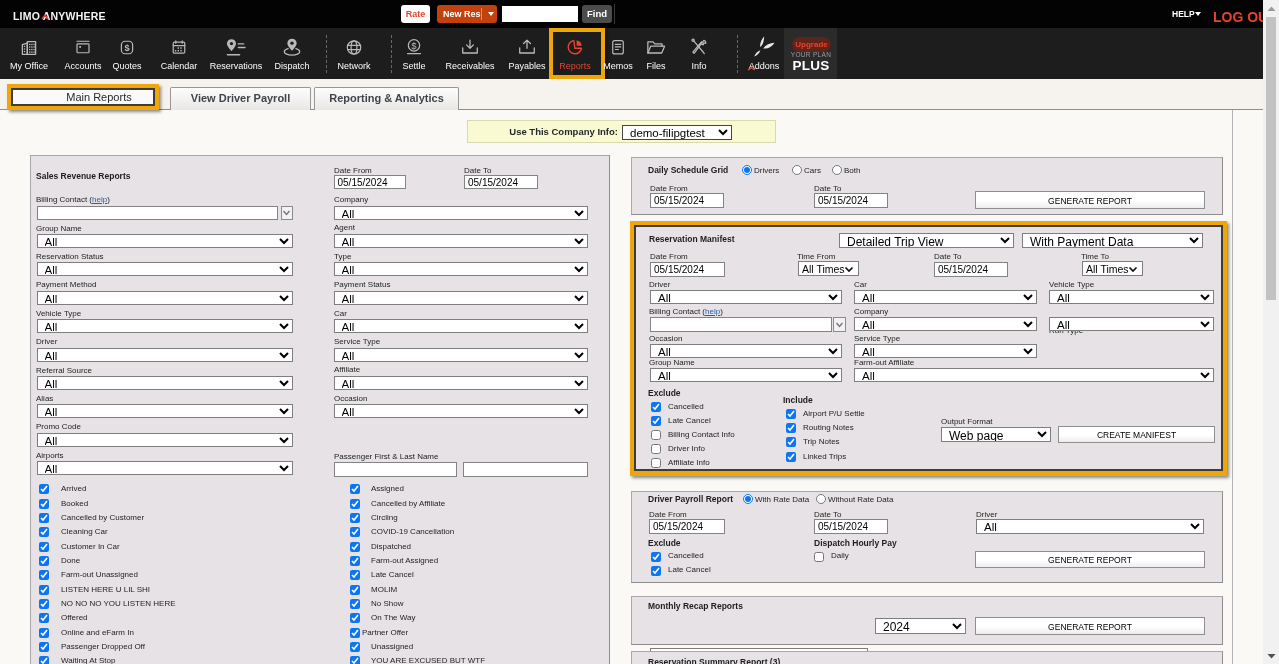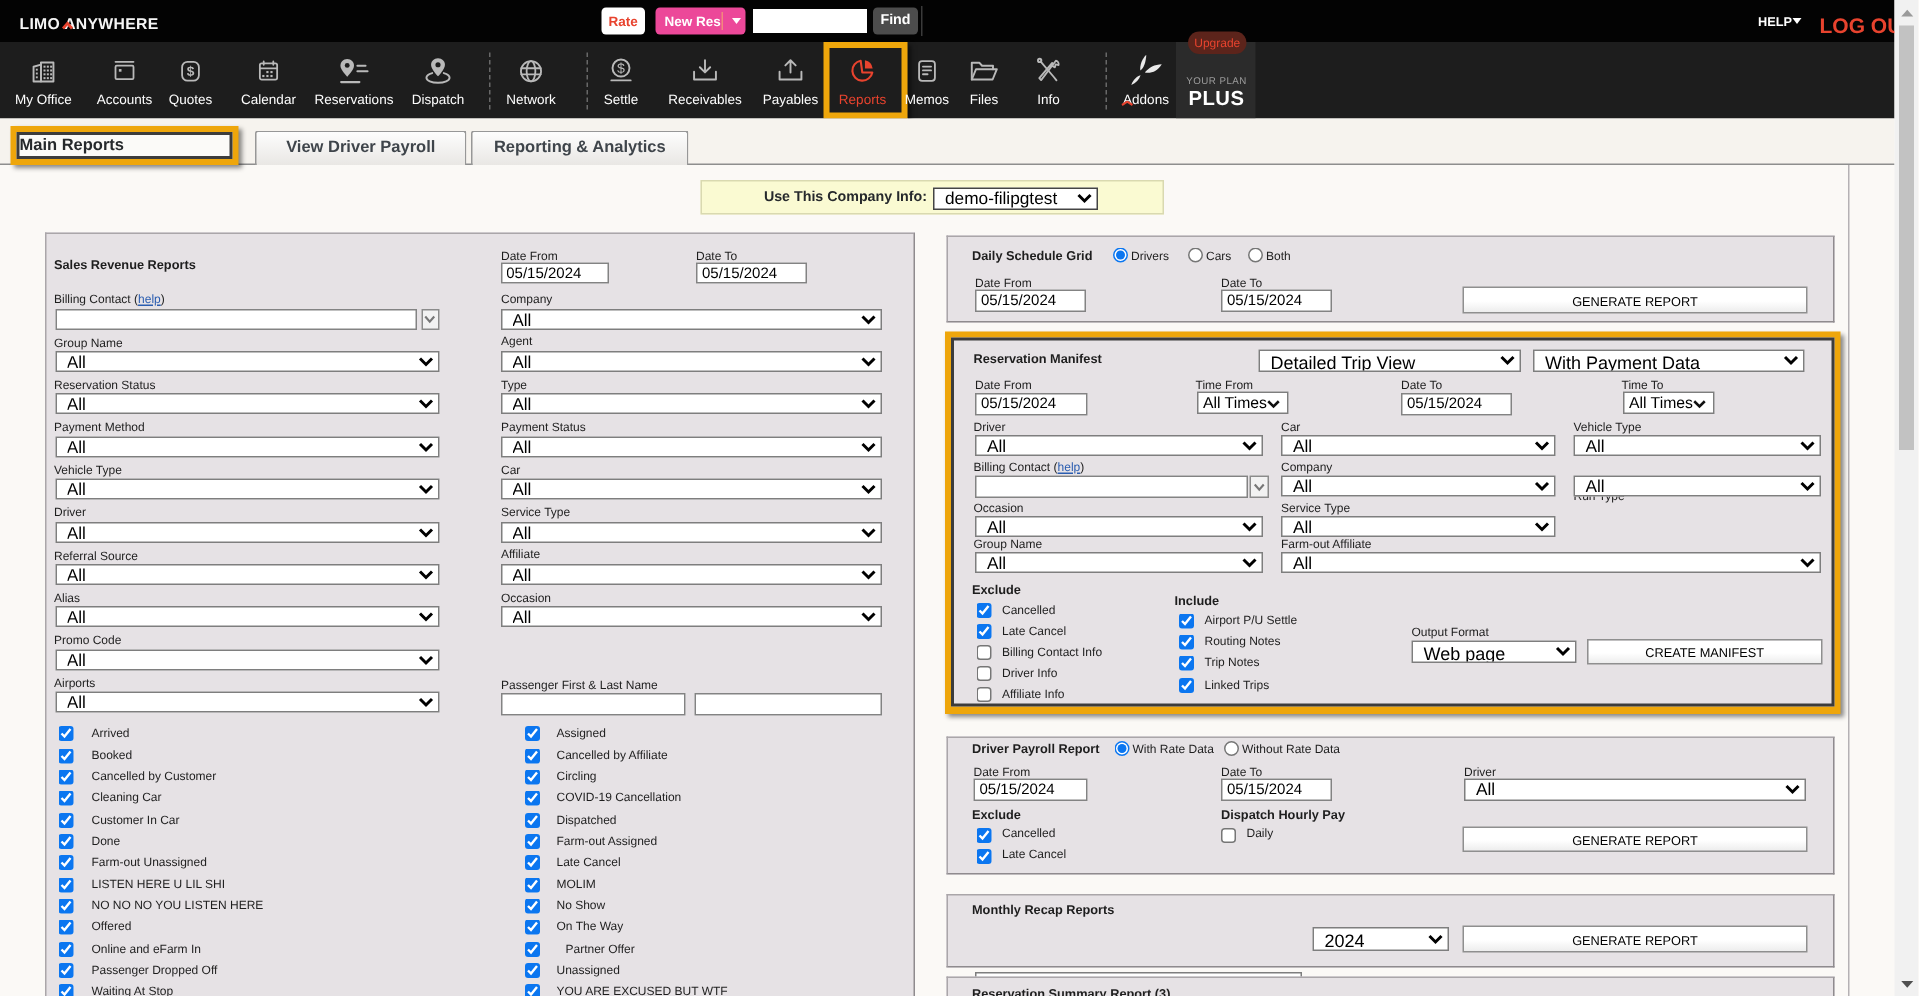--- a/index.html
+++ b/index.html
@@ -19,21 +19,21 @@
 .nico { position:absolute; transform:translateX(-50%); }
 .ndiv { position:absolute; width:0; height:38px; border-left:1px dashed #686868; top:35px;}
 </style></head><body>
 
 <div class="abs" style="left:0;top:0;width:1263px;height:28px;background:#030303;"></div>
 <div class="abs" style="left:13px;top:10px;font-size:10.5px;font-weight:bold;color:#f5f5f5;letter-spacing:0.2px;">LIMO ANYWHERE</div>
 <svg class="abs" style="left:40.5px;top:13.5px;" width="8" height="6">
     <path d="M1 5 L4 1.5 L7 5" stroke="#e8432e" stroke-width="1.8" fill="none"></path>
   </svg>
 <div class="abs" style="left:401px;top:5px;width:29px;height:18px;background:#fff;border-radius:3px;color:#e8432e;font-size:9px;font-weight:bold;text-align:center;line-height:18px;">Rate</div>
-<div class="abs" style="left:437px;top:5px;width:60px;height:18px;background:#ec4899;border-radius:3px;color:#fff;font-size:9px;font-weight:bold;">
+<div class="abs" style="left:437px;top:5px;width:60px;height:18px;background:#c2410c;border-radius:3px;color:#fff;font-size:9px;font-weight:bold;">
     <span style="position:absolute;left:6px;top:0;line-height:18px;">New Res</span>
     <span style="position:absolute;left:44px;top:3px;bottom:3px;border-left:1px solid #f2897c;"></span>
     <span style="position:absolute;right:3px;top:7px;width:0;height:0;border-left:3.5px solid transparent;border-right:3.5px solid transparent;border-top:4.5px solid #fff;"></span>
   </div>
 <div class="abs" style="left:502px;top:6px;width:76px;height:16px;background:#fff;"></div>
 <div class="abs" style="left:582px;top:5px;width:30px;height:18px;background:#4c4c4c;border-radius:3px;color:#fff;font-size:9.5px;font-weight:bold;text-align:center;line-height:18px;">Find</div>
 <div class="abs" style="left:614px;top:4px;width:0;height:20px;border-left:1px solid #3a3a3a;"></div>
 <div class="abs" style="left:1172px;top:9px;color:#fff;font-size:8.5px;font-weight:bold;">HELP</div>
 <div class="abs" style="left:1195px;top:12px;width:0;height:0;border-left:3.5px solid transparent;border-right:3.5px solid transparent;border-top:4px solid #fff;"></div>
 <div class="abs" style="left:1213px;top:9px;color:#e8432e;font-size:14px;font-weight:bold;">LOG OUT</div>
@@ -146,28 +146,28 @@
 <div class="nico" style="left:764px;top:35px;"><svg width="24" height="24" viewBox="0 0 24 24">
 <path d="M12.2 1.5 C9.4 4.2 7.8 8.3 8.2 12 C10.4 10.6 11.9 6.9 12.2 1.5 Z" fill="#e9e9e9"></path>
 <path d="M22.5 7.8 C17.8 7.9 13.8 9.9 11.2 13.4 C15.7 14.2 19.8 12.2 22.5 7.8 Z" fill="#e9e9e9"></path>
 <path d="M2.2 21.6 C5.3 20.4 7.5 18 8.4 15.2 C5.6 16 3.4 18.4 2.2 21.6 Z" fill="#e9e9e9"></path>
     </svg></div>
 <div class="nlab" style="left:764px;top:61px;color:#fdfdfd;">Addons</div>
 <svg class="abs" style="left:747px;top:67px;" width="9" height="4">
     <path d="M1 3 L4.5 0.8 L8 3" stroke="#e8432e" stroke-width="1.4" fill="none"></path>
   </svg>
 <div class="abs" style="left:784px;top:28px;width:53px;height:51px;background:#2b2b2b;"></div>
-<div class="abs" style="left:792px;top:21px;width:39px;height:15px;background:#5c241b;border-radius:7.5px;color:#e8432e;font-size:8px;font-weight:normal;text-align:center;line-height:15px;">Upgrade</div>
+<div class="abs" style="left:792px;top:37px;width:39px;height:15px;background:#5c241b;border-radius:7.5px;color:#e8432e;font-size:8px;font-weight:bold;text-align:center;line-height:15px;">Upgrade</div>
 <div class="abs" style="left:811px;top:51px;transform:translateX(-50%);color:#9c9c9c;font-size:6.5px;letter-spacing:0.3px;">YOUR PLAN</div>
 <div class="abs" style="left:811px;top:58px;transform:translateX(-50%);color:#fff;font-size:13.5px;font-weight:bold;letter-spacing:0.3px;">PLUS</div>
 <div class="abs" style="left:0;top:79px;width:1263px;height:31px;background:#f6f3ee;border-bottom:1px solid #8e8e8e;"></div>
 <div class="abs" style="left:170px;top:87px;width:141px;height:23px;background:linear-gradient(#fdfdfd,#e9e7e4);border:1px solid #979797;border-bottom:none;border-radius:2px 2px 0 0;text-align:center;line-height:21px;font-size:11px;font-weight:bold;color:#3f454b;">View Driver Payroll</div>
 <div class="abs" style="left:314px;top:87px;width:145px;height:23px;background:linear-gradient(#fdfdfd,#e9e7e4);border:1px solid #979797;border-bottom:none;border-radius:2px 2px 0 0;text-align:center;line-height:21px;font-size:11px;font-weight:bold;color:#3f454b;">Reporting &amp; Analytics</div>
 <div class="abs" style="left:7px;top:84px;width:152px;height:26px;background:#eea60b;box-shadow:2px 2px 3px rgba(0,0,0,0.45);"></div>
-<div class="abs" style="left:11px;top:88px;width:144px;height:18px;background:#fbfaf8;border:2px solid #3c3c3c;text-align:left;line-height:14px;font-size:11px;font-weight:bold;color:#26292c;">Main Reports</div>
+<div class="abs" style="left:11px;top:88px;width:144px;height:18px;background:#fbfaf8;border:2px solid #3c3c3c;text-align:center;line-height:14px;font-size:11px;font-weight:normal;color:#26292c;padding-left:32px;">Main Reports</div>
 <div class="abs" style="left:1232px;top:110px;width:0;height:554px;border-left:1px solid #b5b1b4;"></div>
 <div class="abs" style="left:467px;top:120px;width:309px;height:23px;background:#fafad2;border:1px solid #d9d9b0;"></div>
 <div class="lb" style="left:467px;top:126px;width:151px;text-align:right;font-weight:bold;font-size:9.5px;color:#26292c;">Use This Company Info:</div>
 <select class="sl" style="left:622px;top:125px;width:110px;height:15px;font-size:11.5px;border-color:#444;"><option>demo-filipgtest</option></select>
 <div class="panel" style="left:30px;top:155px;width:580px;height:509px;border-bottom:none;"></div>
 <div class="lb" style="left:36px;top:171px;width:220px;font-weight:bold;font-size:8.5px;">Sales Revenue Reports</div>
 <div class="lb" style="left:36px;top:195.0px;width:220px;font-size:8px;">Billing Contact (<a style="color:#2a5db0;text-decoration:underline;">help</a>)</div>
 <input class="ip" style="left: 36.5px; top: 205.5px; width: 241px; height: 14.5px; font-size: 10px;" value="">
 <div class="abs" style="left:280.5px;top:205.5px;width:12px;height:14.5px;background:#f2f2f2;border:1px solid #8b8b8b;"></div>
 <svg class="abs" style="left:282px;top:209.0px;" width="9" height="8">
@@ -250,21 +250,21 @@
 <div class="lb" style="left:61px;top:598.5px;width:260px;font-size:8px;">NO NO NO YOU LISTEN HERE</div>
 <input type="checkbox" class="cbx" style="left: 350px; top: 599px;" checked="">
 <div class="lb" style="left:371px;top:598.5px;width:260px;font-size:8px;">No Show</div>
 <input type="checkbox" class="cbx" style="left: 39px; top: 613px;" checked="">
 <div class="lb" style="left:61px;top:612.5px;width:260px;font-size:8px;">Offered</div>
 <input type="checkbox" class="cbx" style="left: 350px; top: 613px;" checked="">
 <div class="lb" style="left:371px;top:612.5px;width:260px;font-size:8px;">On The Way</div>
 <input type="checkbox" class="cbx" style="left: 39px; top: 628px;" checked="">
 <div class="lb" style="left:61px;top:627.5px;width:260px;font-size:8px;">Online and eFarm In</div>
 <input type="checkbox" class="cbx" style="left: 350px; top: 628px;" checked="">
-<div class="lb" style="left:377px;top:627.5px;width:232px;font-size:8px;">Partner Offer</div>
+<div class="lb" style="left:362px;top:627.5px;width:232px;font-size:8px;">Partner Offer</div>
 <input type="checkbox" class="cbx" style="left: 39px; top: 642px;" checked="">
 <div class="lb" style="left:61px;top:641.5px;width:260px;font-size:8px;">Passenger Dropped Off</div>
 <input type="checkbox" class="cbx" style="left: 350px; top: 642px;" checked="">
 <div class="lb" style="left:371px;top:641.5px;width:260px;font-size:8px;">Unassigned</div>
 <input type="checkbox" class="cbx" style="left: 39px; top: 656px;" checked="">
 <div class="lb" style="left:61px;top:655.5px;width:260px;font-size:8px;">Waiting At Stop</div>
 <input type="checkbox" class="cbx" style="left: 350px; top: 656px;" checked="">
 <div class="lb" style="left:371px;top:655.5px;width:260px;font-size:8px;">YOU ARE EXCUSED BUT WTF</div>
 <div class="panel" style="left:631px;top:157px;width:592px;height:58px;"></div>
 <div class="lb" style="left:648px;top:165px;width:220px;font-weight:bold;font-size:8.5px;">Daily Schedule Grid</div>

